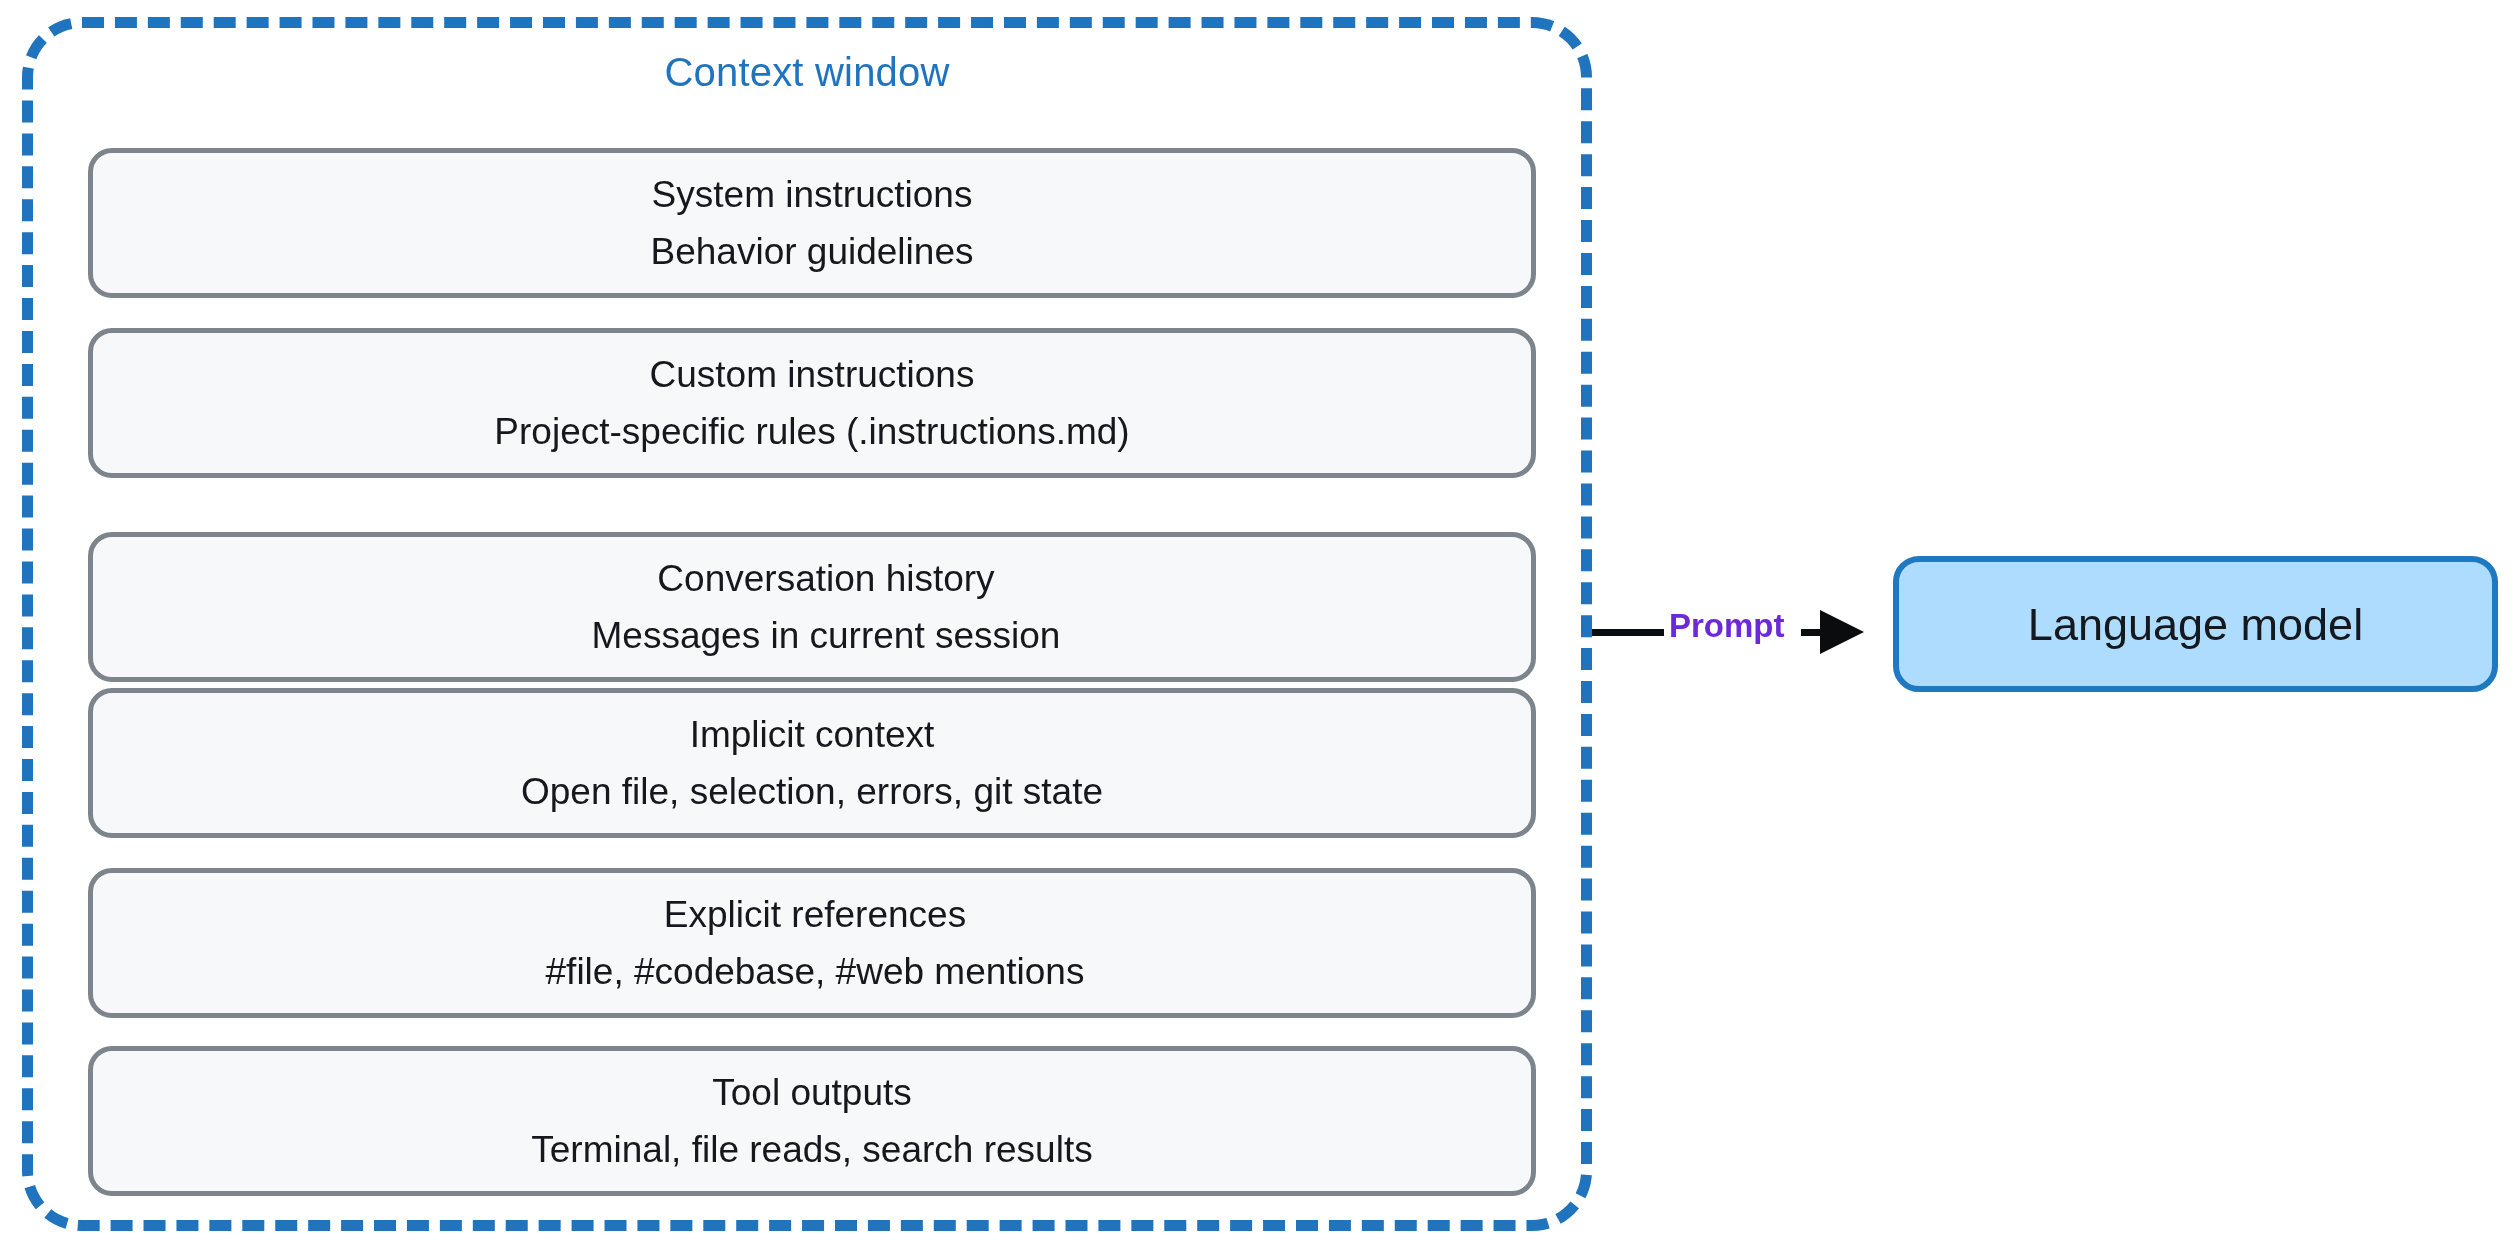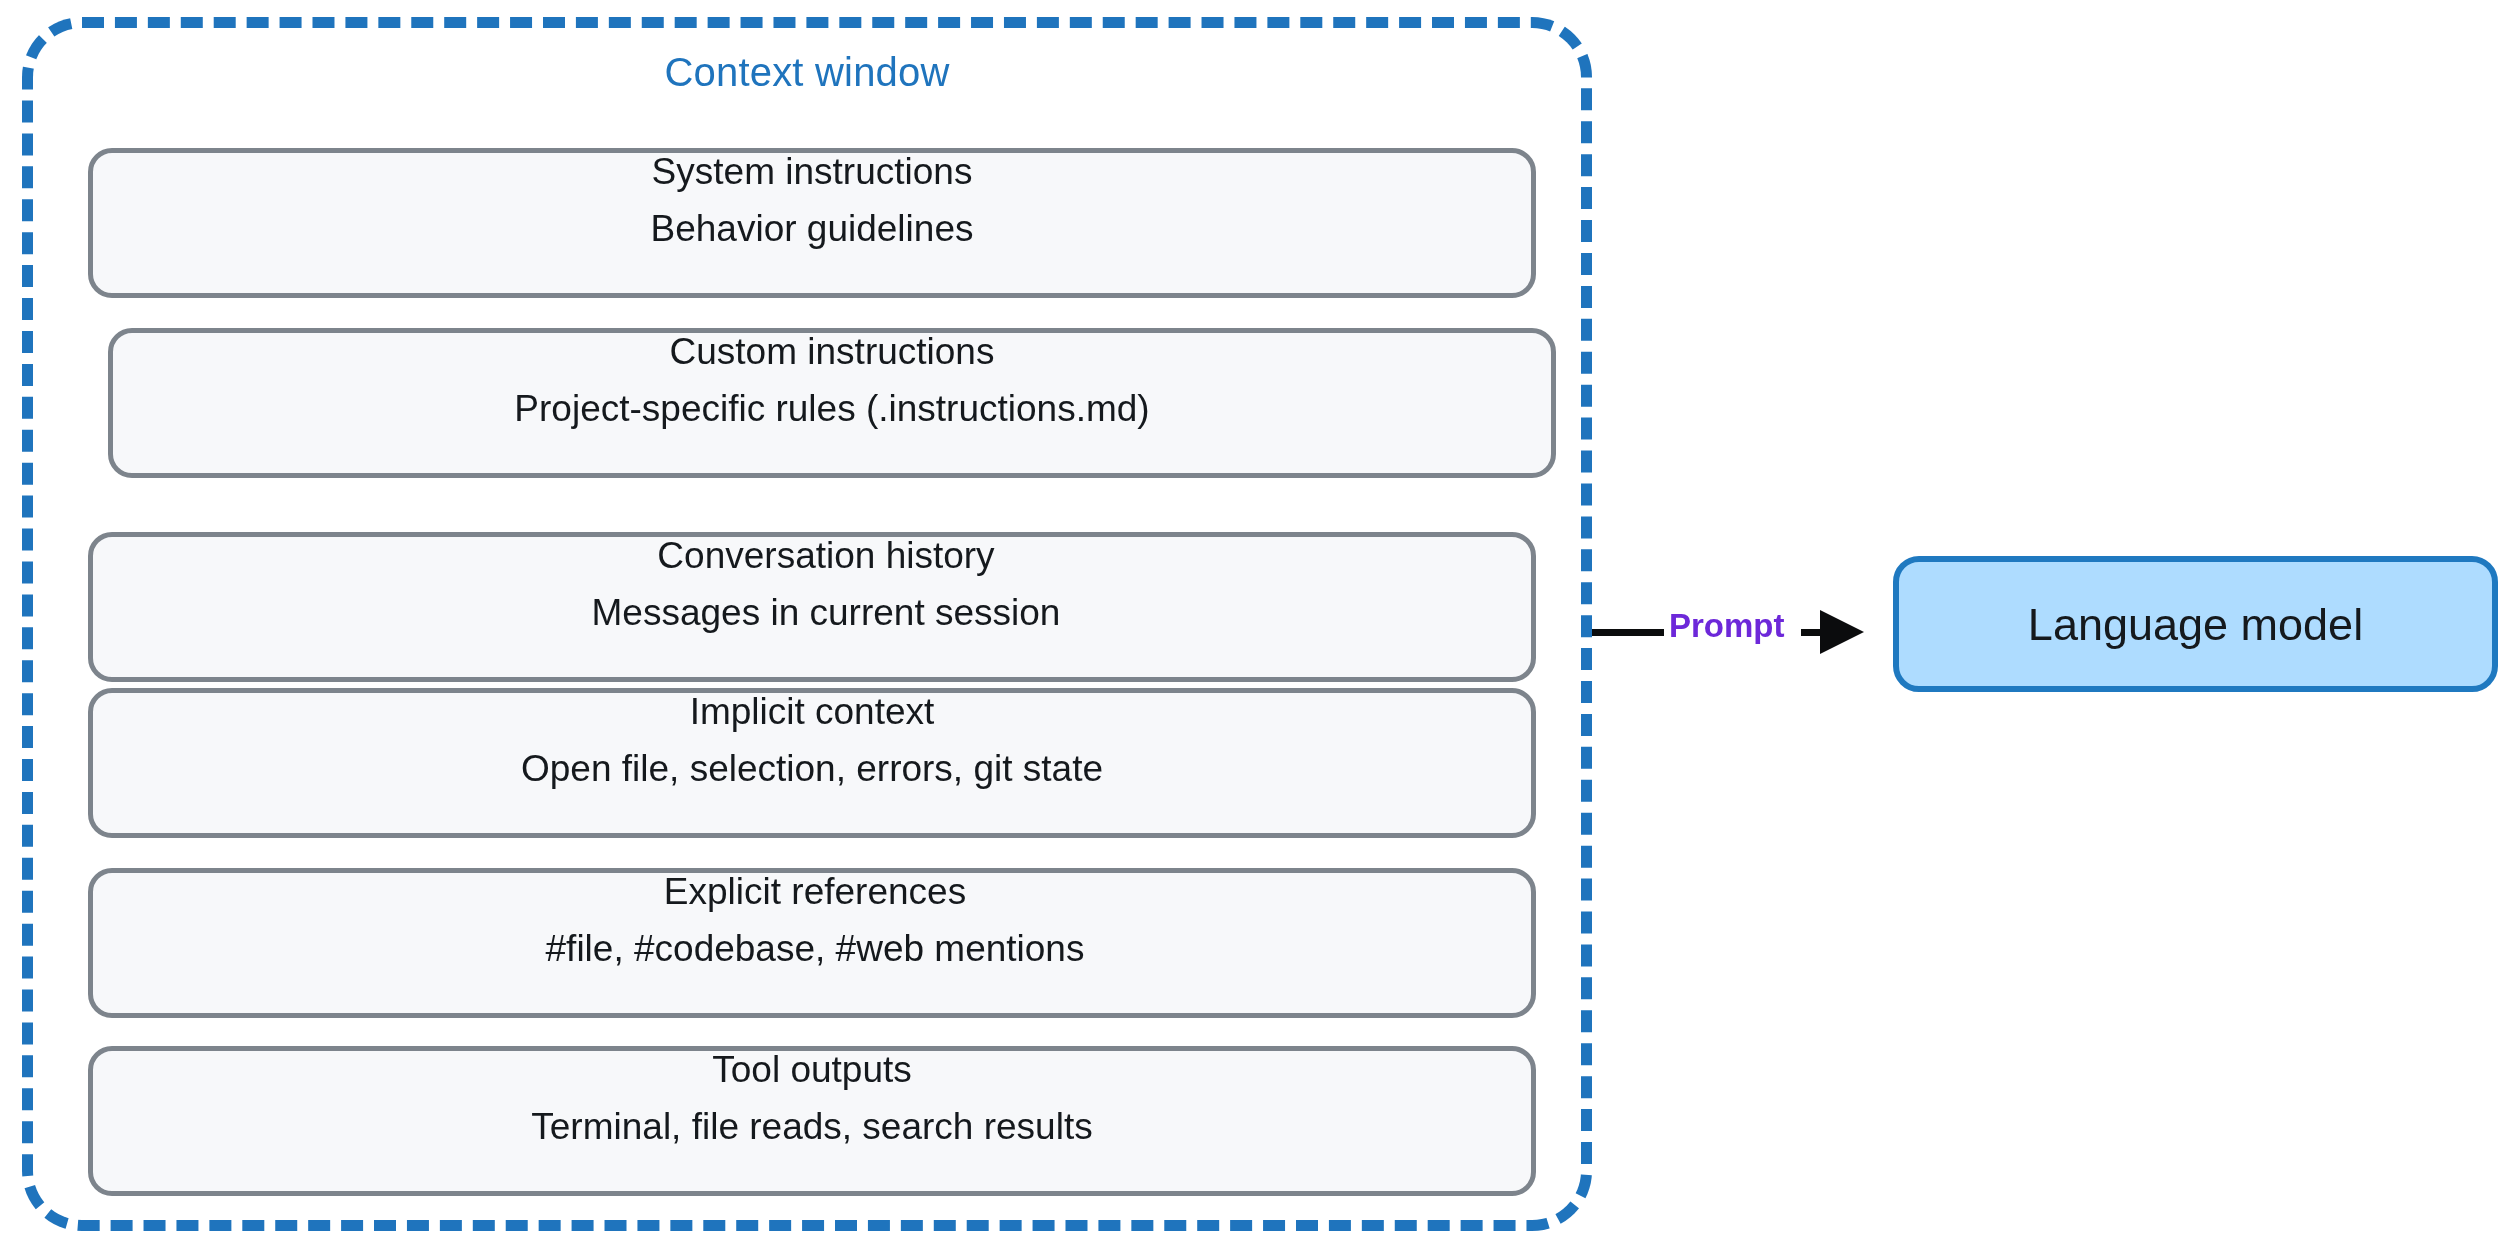--- a/index.html
+++ b/index.html
@@ -53,32 +53,33 @@
     left: 88px;
     width: 1448px;
     height: 150px;
     box-sizing: border-box;
     background: #f7f8fa;
     border: 5px solid #7d848c;
     border-radius: 24px;
     display: flex;
     flex-direction: column;
     align-items: center;
+    justify-content: center;
   }
   .ctx-box .line {
     font-size: 37px;
     line-height: 1.0;
     color: #15191d;
     white-space: nowrap;
     text-align: center;
   }
   .ctx-box .line.top { margin-bottom: 20px; }
 
   .ctx-box.b0 { top: 148px; }
-  .ctx-box.b1 { top: 328px; margin-left: 20px; }
+  .ctx-box.b1 { top: 328px; }
   .ctx-box.b2 { top: 532px; padding-left: 28px; }
   .ctx-box.b3 { top: 688px; }
   .ctx-box.b4 { top: 868px; padding-left: 6px; }
   .ctx-box.b5 { top: 1046px; }
 
   
   .arrow-wrap {
     position: absolute;
     left: 1592px;
     top: 604px;

